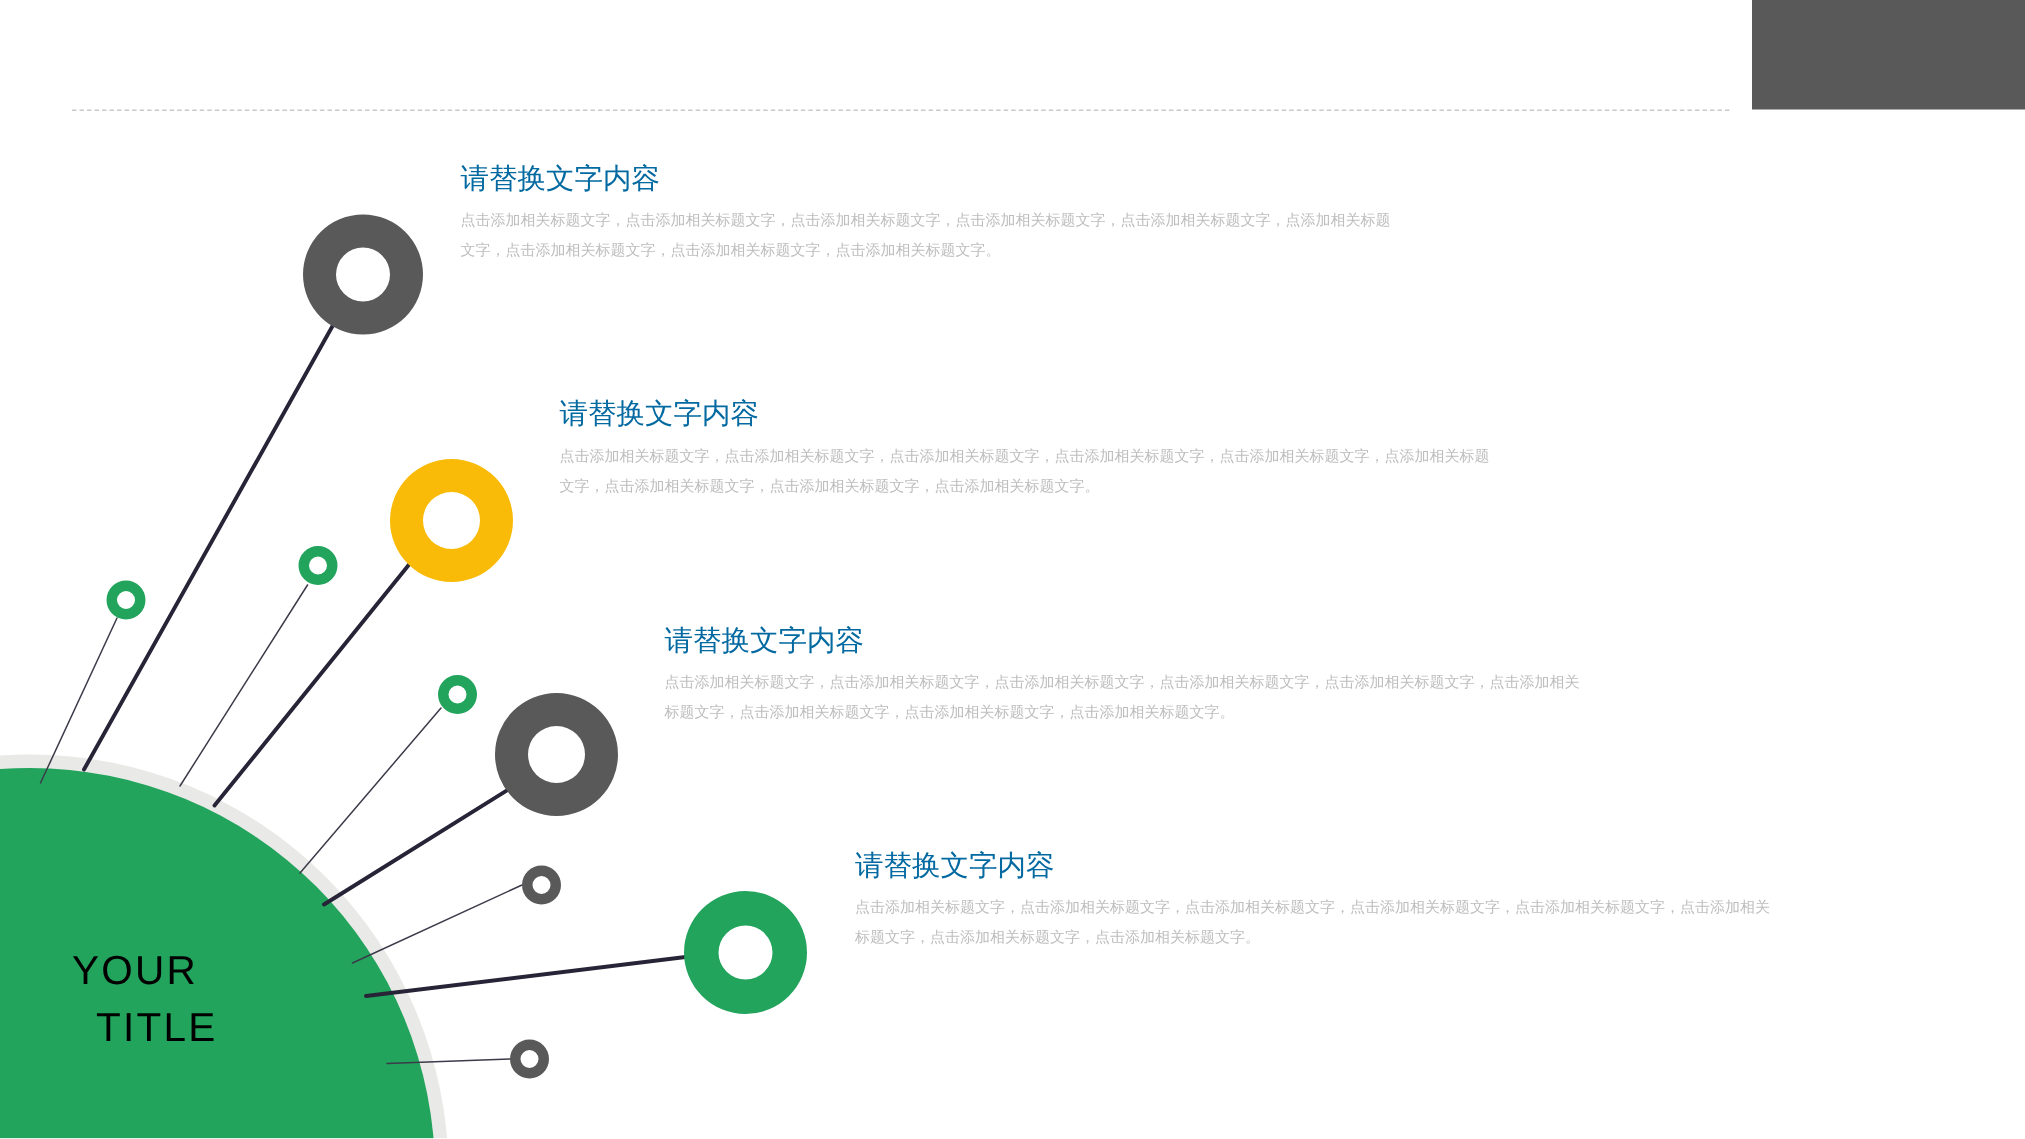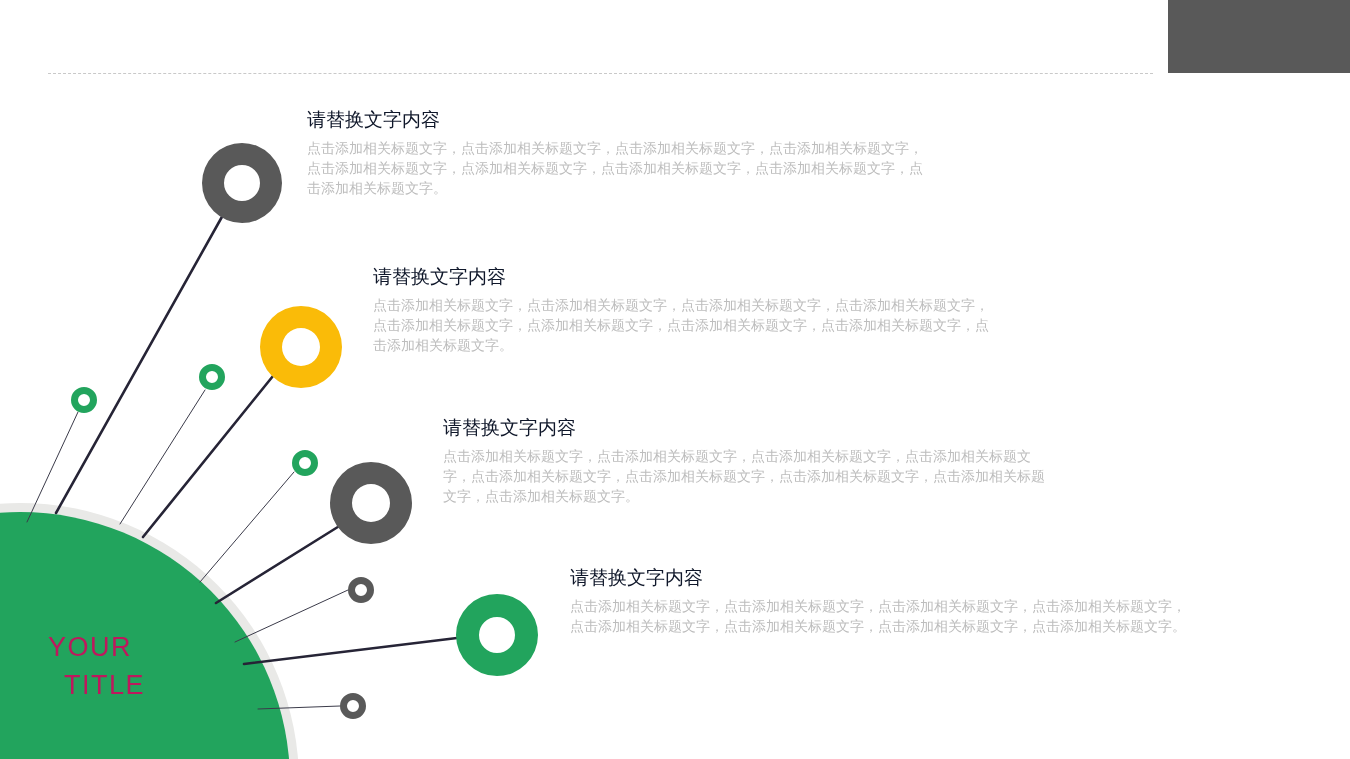--- a/index.html
+++ b/index.html
@@ -51,43 +51,43 @@
     top: 0;
     width: 1350px;
     height: 759px;
   }
 
   
   .block { position: absolute; }
   .block-heading {
     font-size: 19px;
     line-height: 24px;
-    color: #0f172a;
+    color: #0369a1;
     margin: 0 0 6px 0;
     white-space: nowrap;
   }
   .block-body {
-    font-size: 14px;
+    font-size: 10px;
     line-height: 20px;
     color: #bdbdbd;
     margin: 0;
   }
 
   #block-1 { left: 307px; top: 108px; width: 620px; }
   #block-2 { left: 373px; top: 265px; width: 620px; }
   #block-3 { left: 443px; top: 416px; width: 610px; }
   #block-4 { left: 570px; top: 566px; width: 618px; }
 
   
   #hub-label {
     position: absolute;
     left: 48px;
     top: 628px;
     width: 190px;
-    color: #be185d;
+    color: #000000;
     font-size: 27px;
     line-height: 38px;
     letter-spacing: 1.5px;
   }
   #hub-label .hub-line-2 { padding-left: 16px; display: block; }
 </style>
 </head>
 <body>
 
 <div id="slide">

